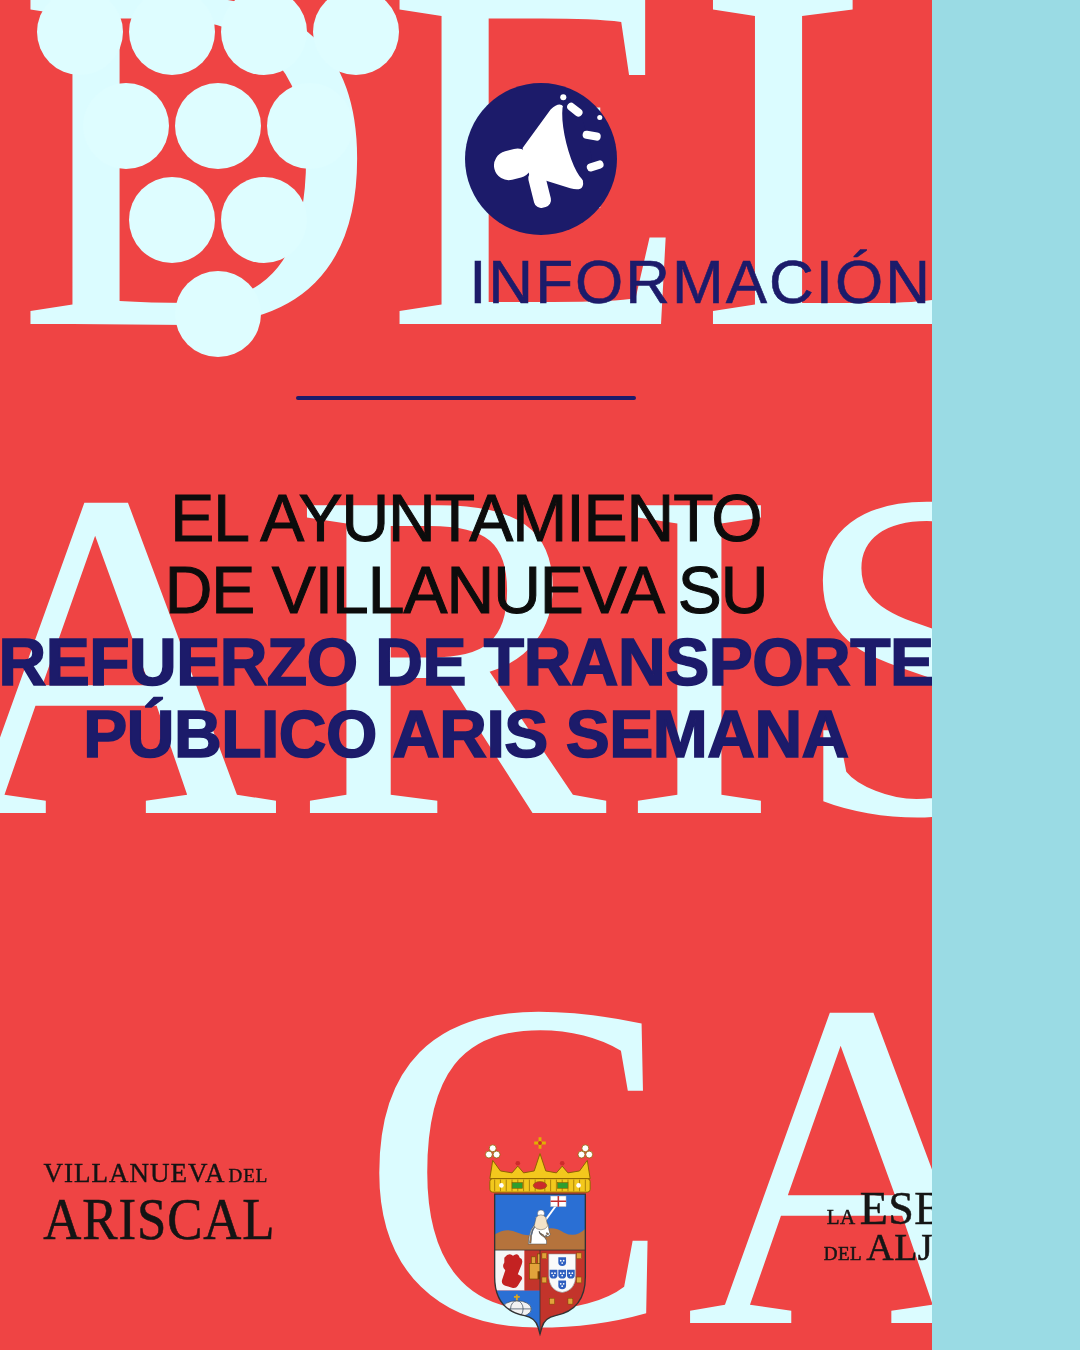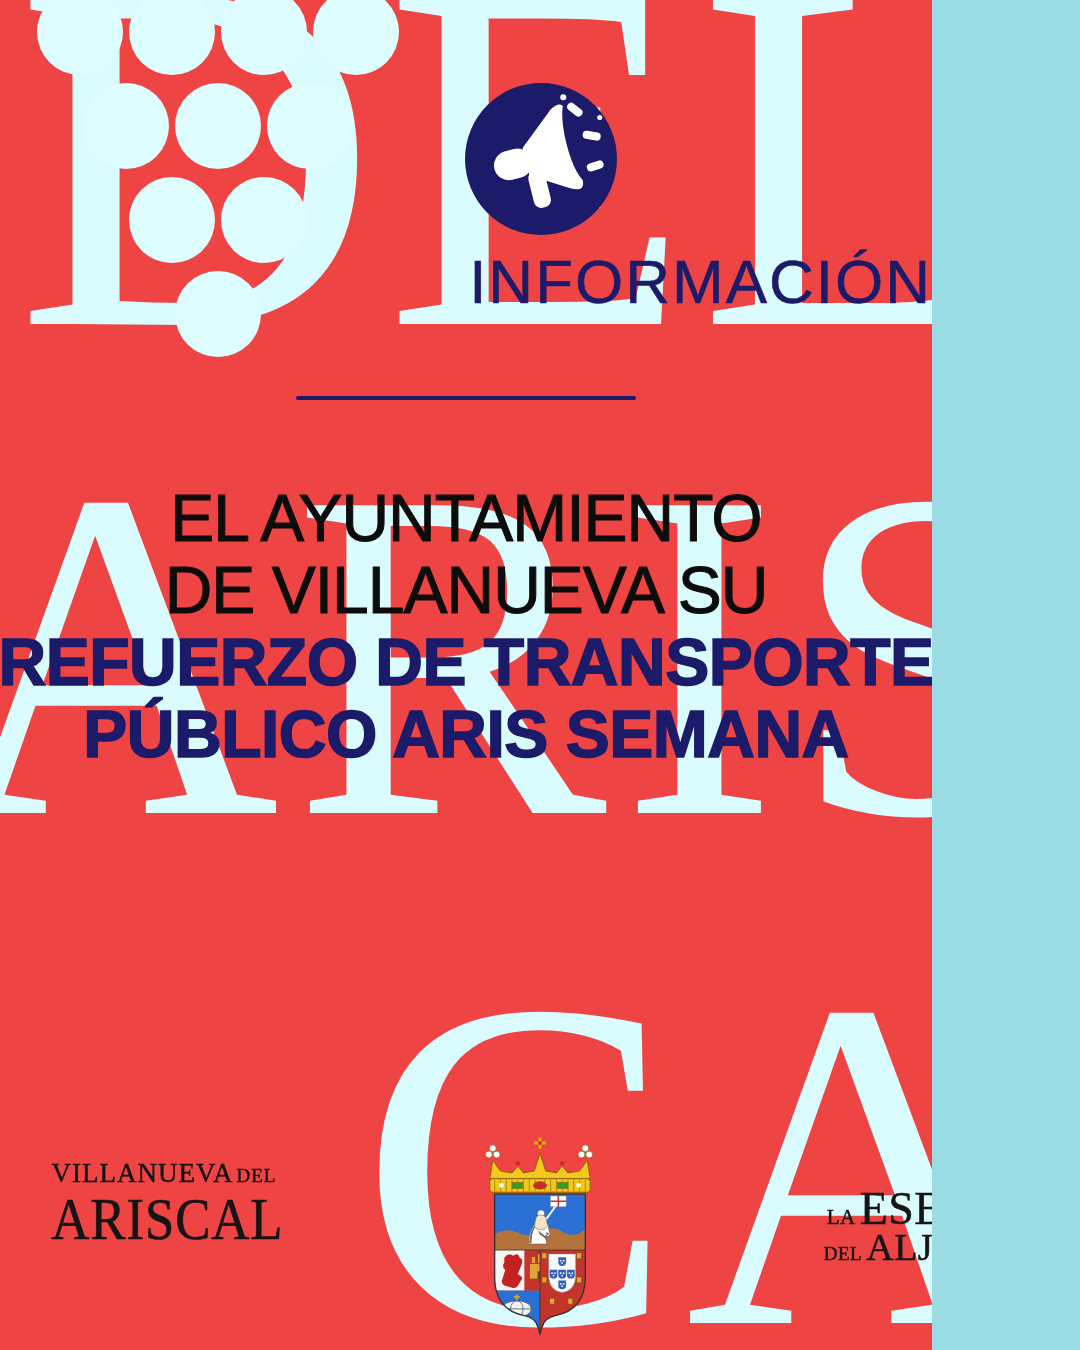--- a/index.html
+++ b/index.html
@@ -24,21 +24,21 @@
   .t2{font-size:60px;font-weight:700;letter-spacing:1px;margin-top:0px;-webkit-text-stroke:2px #1c1b6a;}
   .divider{position:absolute;top:396px;left:50%;transform:translateX(-50%);
     width:340px;height:4px;background:#1c1b6a;border-radius:2px;}
   
   .body-text{position:absolute;top:482px;left:50%;transform:translateX(-50%);
     width:1020px;text-align:center;line-height:72px;font-size:66px;}
   .bline{white-space:nowrap;}
   .bline .dark{color:#0c0c0c;font-weight:400;-webkit-text-stroke:1px #0c0c0c;letter-spacing:-1px;}
   .bline .navy{color:#1c1b6a;font-weight:700;-webkit-text-stroke:1.6px #1c1b6a;letter-spacing:-0.5px;}
   
-  .town-logo{position:absolute;left:36px;top:1158px;width:256px;text-align:center;
+  .town-logo{position:absolute;left:28px;top:1158px;width:256px;text-align:center;
     color:#141414;font-family:"Liberation Serif",serif;}
   .town-top{font-size:27px;letter-spacing:1px;-webkit-text-stroke:0.4px #141414;}
   .town-top .small{font-size:19px;margin-left:3px;}
   .town-name{font-size:60px;margin-top:-4px;letter-spacing:1px;
     transform:scaleX(0.88);transform-origin:center;-webkit-text-stroke:0.6px #141414;}
   .coa{position:absolute;left:458px;top:1134px;}
   .brand-logo{position:absolute;left:812px;top:1182px;width:260px;text-align:center;
     color:#161616;font-family:"Liberation Serif",serif;}
   .b1{font-size:46px;letter-spacing:0.5px;-webkit-text-stroke:0.5px #161616;}
   .b1 .small{font-size:21px;margin-right:4px;}

